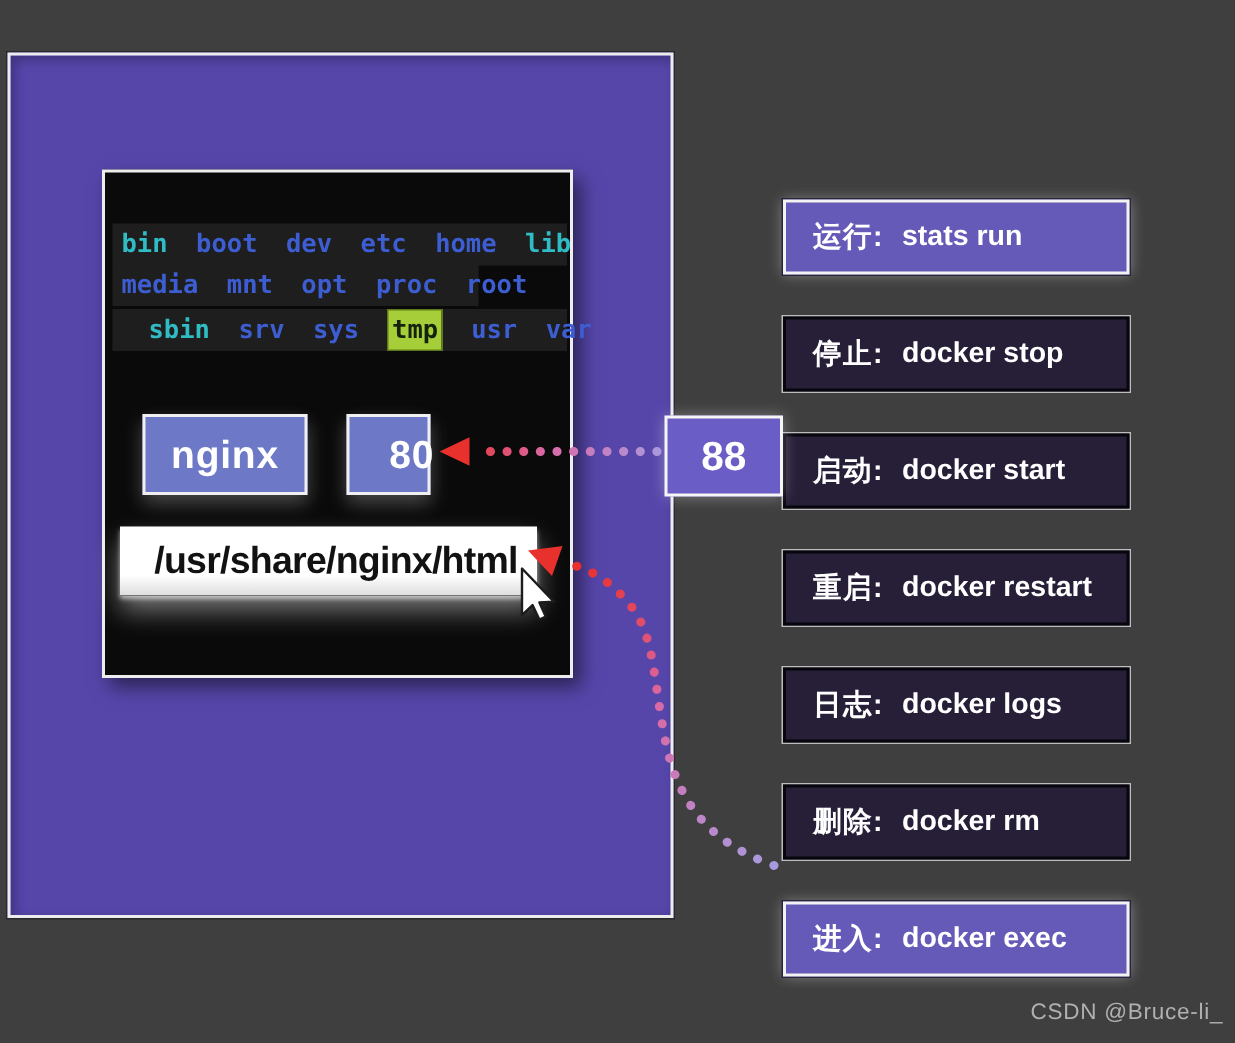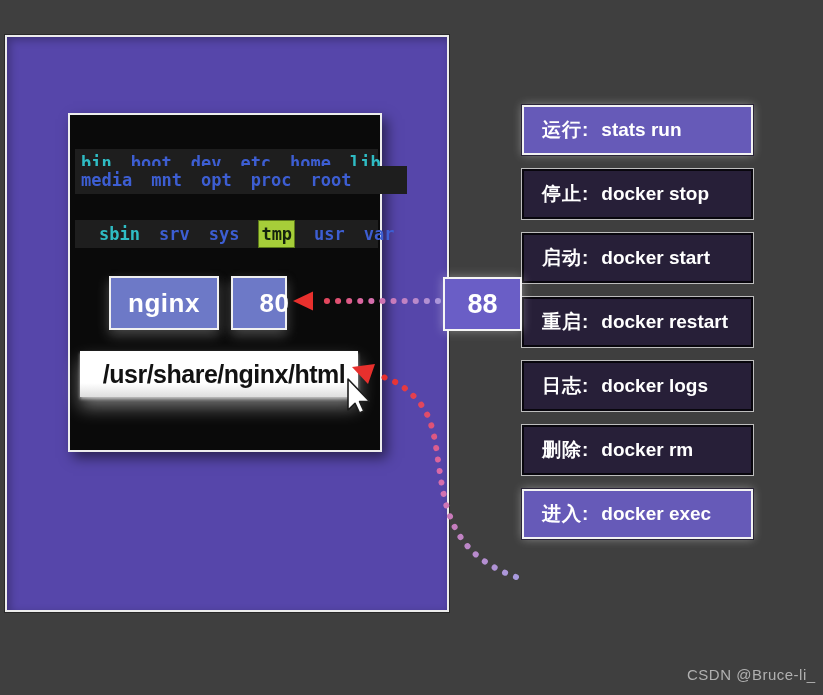--- a/index.html
+++ b/index.html
@@ -30,40 +30,40 @@
   .dir-row {
     position:absolute; left:5px; height:28px;
     background:var(--row-strip);
     display:flex; align-items:flex-start; gap:19px;
     padding-left:6px;
     font-family:"DejaVu Sans Mono","Liberation Mono",monospace;
     font-size:17px; font-weight:bold; line-height:28px;
     white-space:nowrap;
   }
   .dir-row-0 { top:34px; right:2px; }
-  .dir-row-1 { top:51px; width:332px; }
-  .dir-row-2 { top:105px; right:2px;padding-left:24px; }
+  .dir-row-1 { top:61px; width:244px; }
+  .dir-row-2 { top:91px; right:2px;padding-left:24px; }
   .dir.blue  { color:var(--dir-blue); }
   .dir.cyan  { color:var(--dir-cyan); }
   .dir.tmp-highlight {
     background:var(--tmp-bg); color:#15230d;
     padding:0 3px; box-shadow:0 0 0 1px #5c7a1a inset;
   }
 
   
   .pill {
     position:absolute;
     background:var(--button-periwinkle);
     border:2px solid #f0f0f0;
     color:#fff;
     display:flex; align-items:center; justify-content:center;
     font-size:26px; font-weight:bold; letter-spacing:0.5px;
     box-shadow: 0 5px 12px rgba(255,255,255,0.28), 2px 2px 6px rgba(0,0,0,0.5);
   }
-  .nginx-btn  { left:109px;  top:276px; width:110px; height:54px; }
+  .nginx-btn  { left:95px;  top:276px; width:110px; height:54px; }
   .port80-btn { left:231px; top:276px; width:56px;  height:54px;padding-left:31px; }
 
   
   .port88-box {
     position:absolute; left:443px; top:277px; width:79px; height:54px;
     background:var(--port-badge-purple);
     border:2px solid #f5f5f5;
     color:#fff;
     display:flex; align-items:center; justify-content:center;
     font-size:27px; font-weight:bold;
@@ -86,20 +86,21 @@
   
   .cmd-list { position:absolute; left:522px; top:105px; width:231px; z-index:2; }
   .cmd-box {
     width:231px; height:50px; margin-bottom:14px;
     background:var(--panel-dark);
     border:2px solid #08060d;
     box-shadow:0 0 0 1px #bdbdbd;
     display:flex; align-items:center;
     padding-left:18px;
     color:#fff;
+    margin-top:28px;
   }
   .cmd-box.highlight {
     background:var(--highlight-purple);
     border:2px solid #f2f2f2;
     box-shadow:0 0 0 1px #2a2438, 0 0 9px rgba(255,255,255,0.4);
   }
   .cmd-label { font-size:19px; font-weight:bold; letter-spacing:1px; }
   .cmd-text  { font-size:19px; font-weight:bold; margin-left:12px; }
 
   

